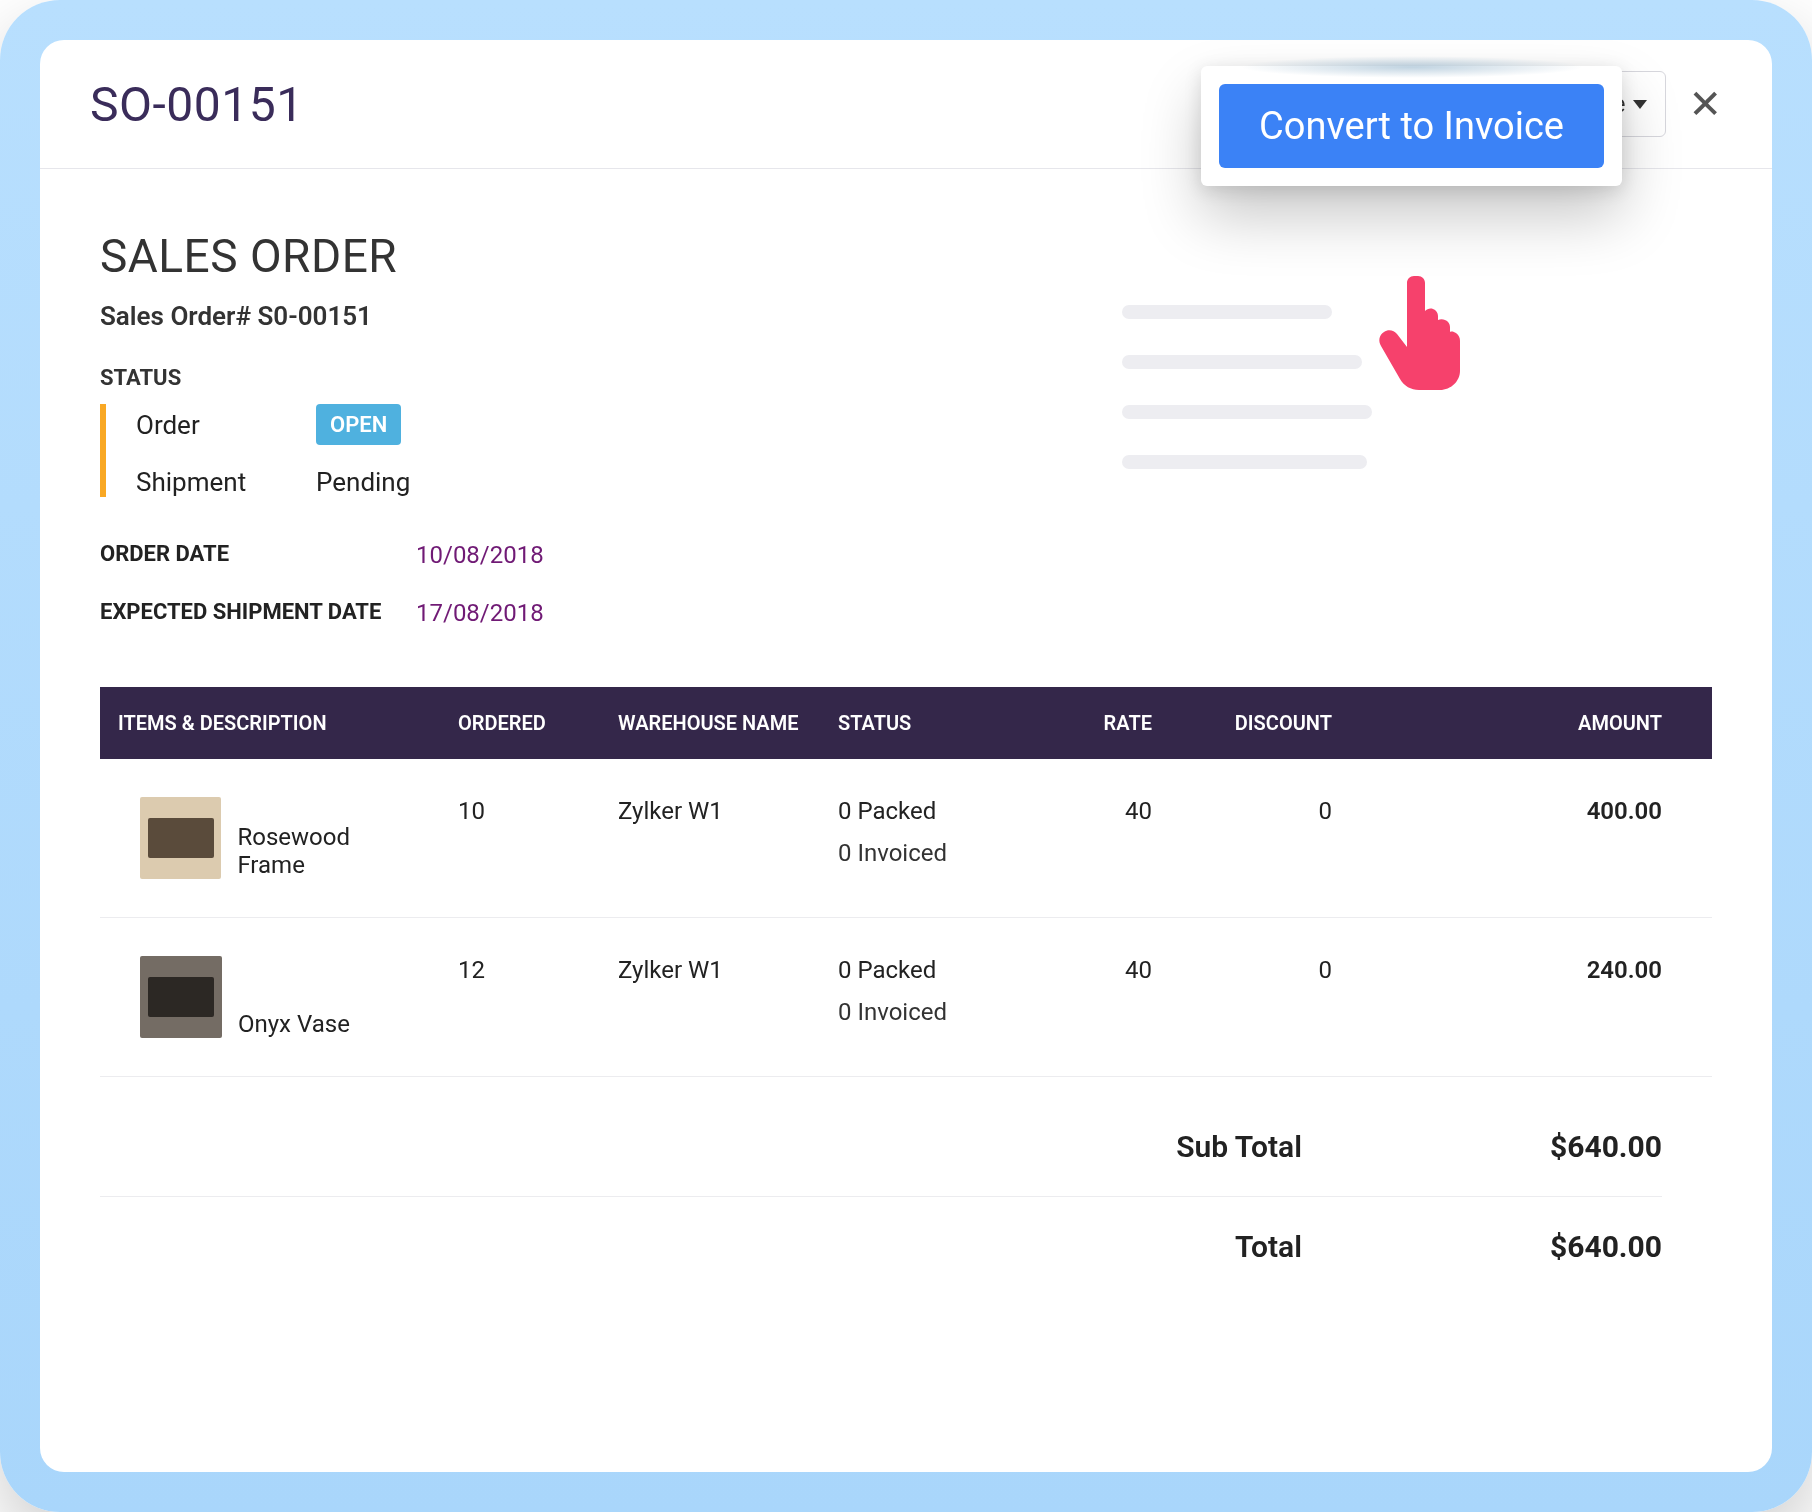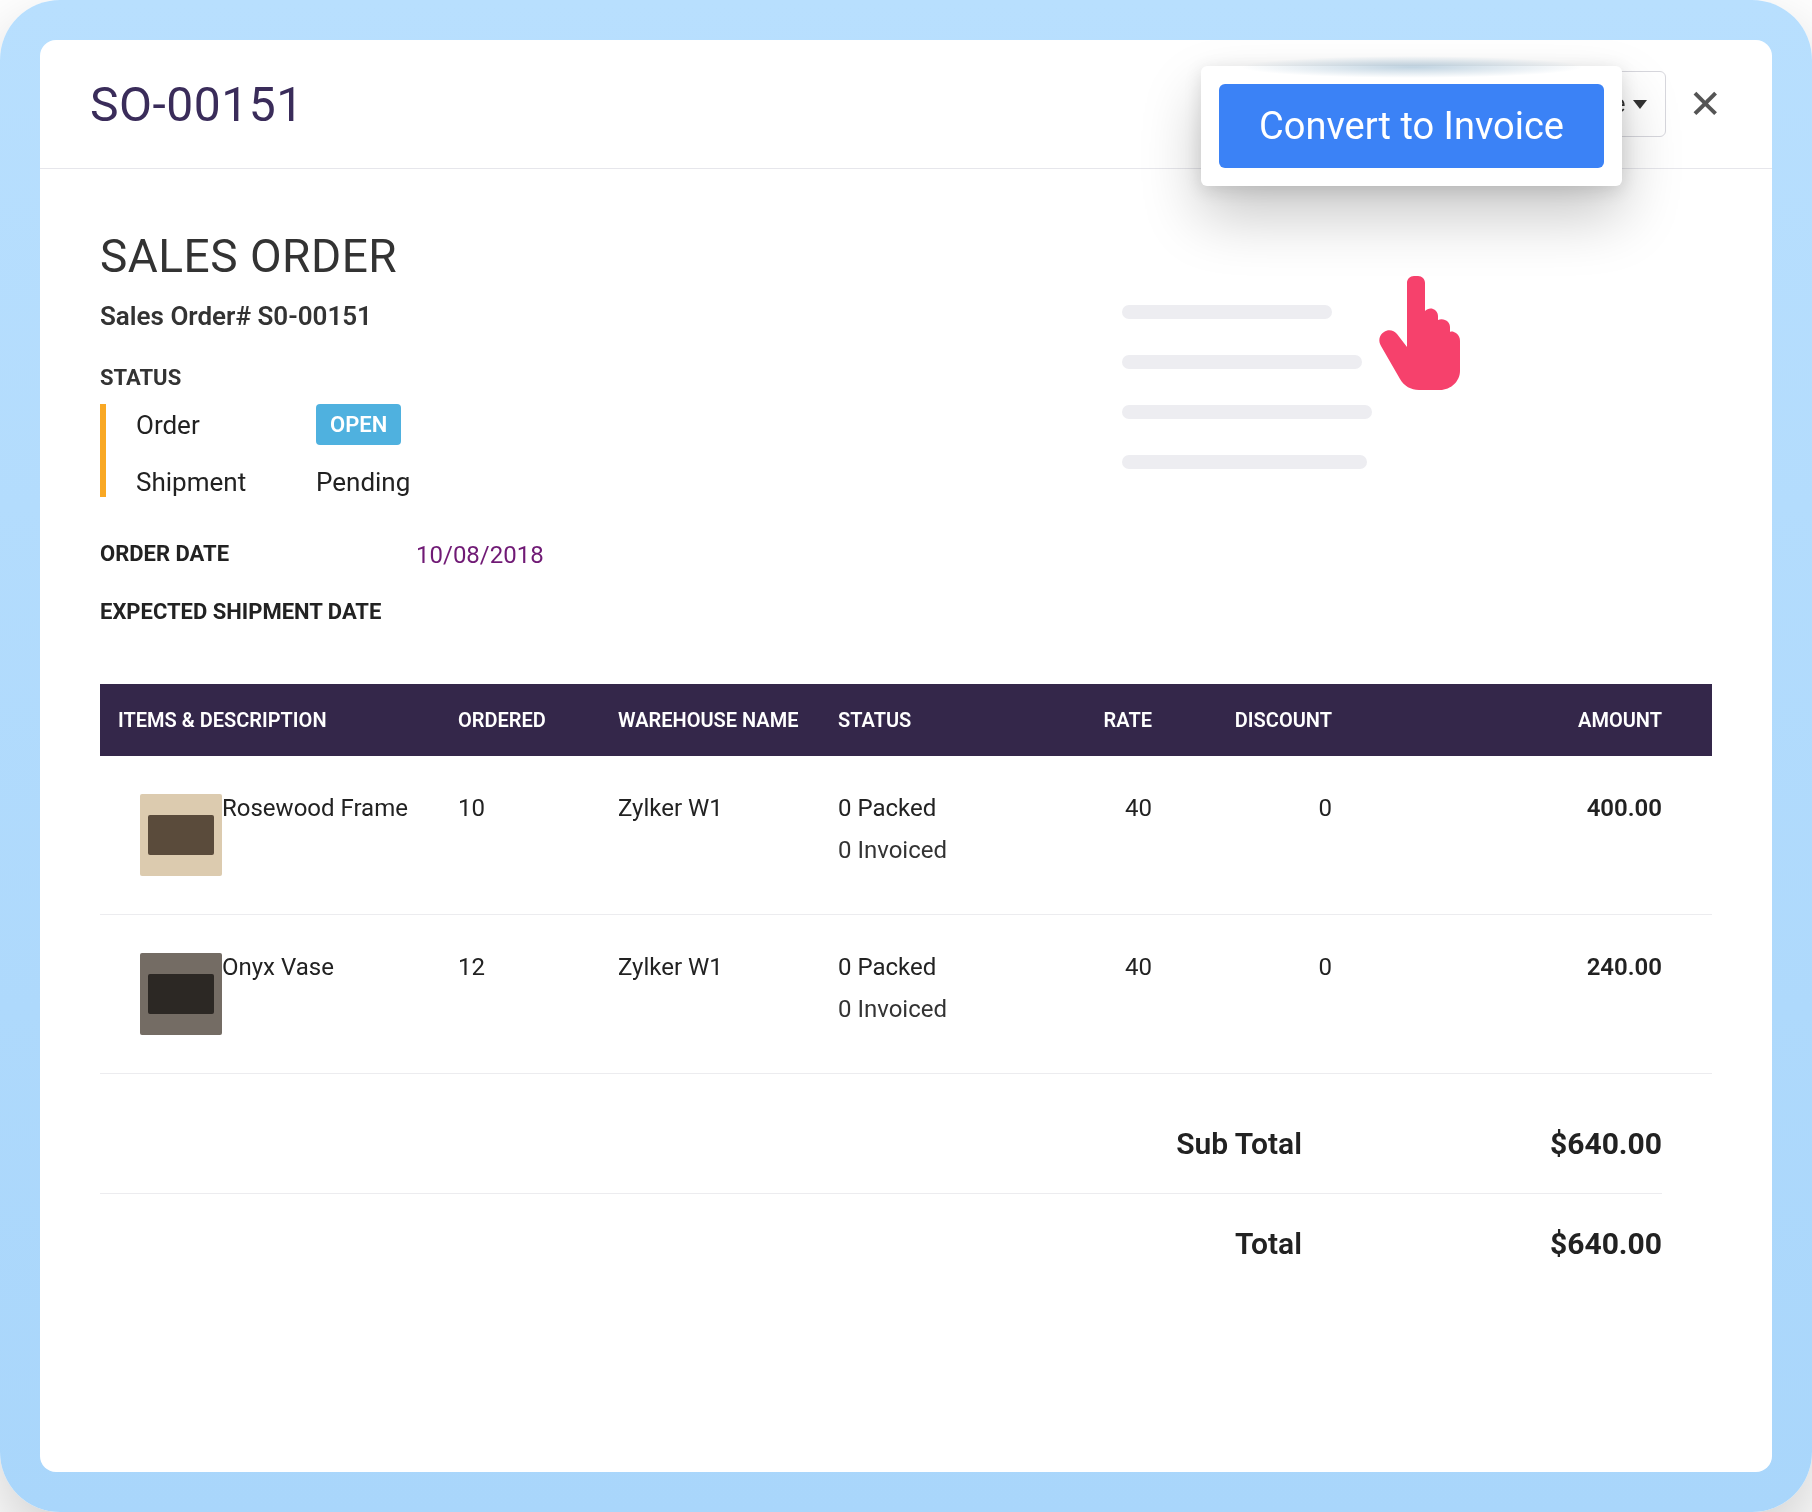--- a/index.html
+++ b/index.html
@@ -15,21 +15,21 @@
     top: 0; left: 0;
     width: 1812px; height: 1512px;
     border-radius: 60px;
     background: linear-gradient(180deg, #B8DFFE 0%, #A9D6FB 100%);
     box-shadow: 0 30px 70px rgba(0,0,0,0.20);
     padding: 40px;
   }
   .panel {
     width: 100%; height: 100%;
     background: #fff;
-    border-radius: 16px;
+    border-radius: 24px;
     overflow: hidden;
     position: relative;
   }
 
   
   .header {
     display: flex;
     align-items: center;
     justify-content: space-between;
     padding: 30px 50px 30px 50px;
@@ -214,21 +214,21 @@
     padding: 38px 18px;
     vertical-align: top;
     font-size: 24px;
     color: #222;
   }
   .items-table td:nth-child(1){ padding-left: 40px;}
   .items-table td:nth-child(5){ text-align: right;}
   .items-table td:nth-child(6){ text-align: right;}
   .items-table td:nth-child(7){ text-align: right; padding-right: 50px; font-weight: 600;}
 
-  .item-cell { display: flex; align-items: flex-start; }
+  .item-cell { display: flex; align-items: flex-end; gap: 16px; }
   .thumb {
     width: 82px; height: 82px;
     background: #DCCBAF;
     border-radius: 2px;
     display:flex; align-items:center; justify-content:center;
     overflow:hidden;
   }
   .status-sub { margin-top: 14px; color: #333; }
 
   
@@ -318,20 +318,21 @@
         <div class="status-key">Shipment</div>
         <div class="status-val">Pending</div>
       </div>
 
       <div class="meta-row">
         <div class="meta-key">ORDER DATE</div>
         <div class="meta-val">10/08/2018</div>
       </div>
       <div class="meta-row" style="margin-top:30px">
         <div class="meta-key">EXPECTED SHIPMENT DATE</div>
+        <div class="meta-val">17/08/2018</div>
       </div>
 
       <table class="items-table">
         <thead>
           <tr>
             <th>ITEMS &amp; DESCRIPTION</th>
             <th>ORDERED</th>
             <th>WAREHOUSE NAME</th>
             <th>STATUS</th>
             <th>RATE</th>

